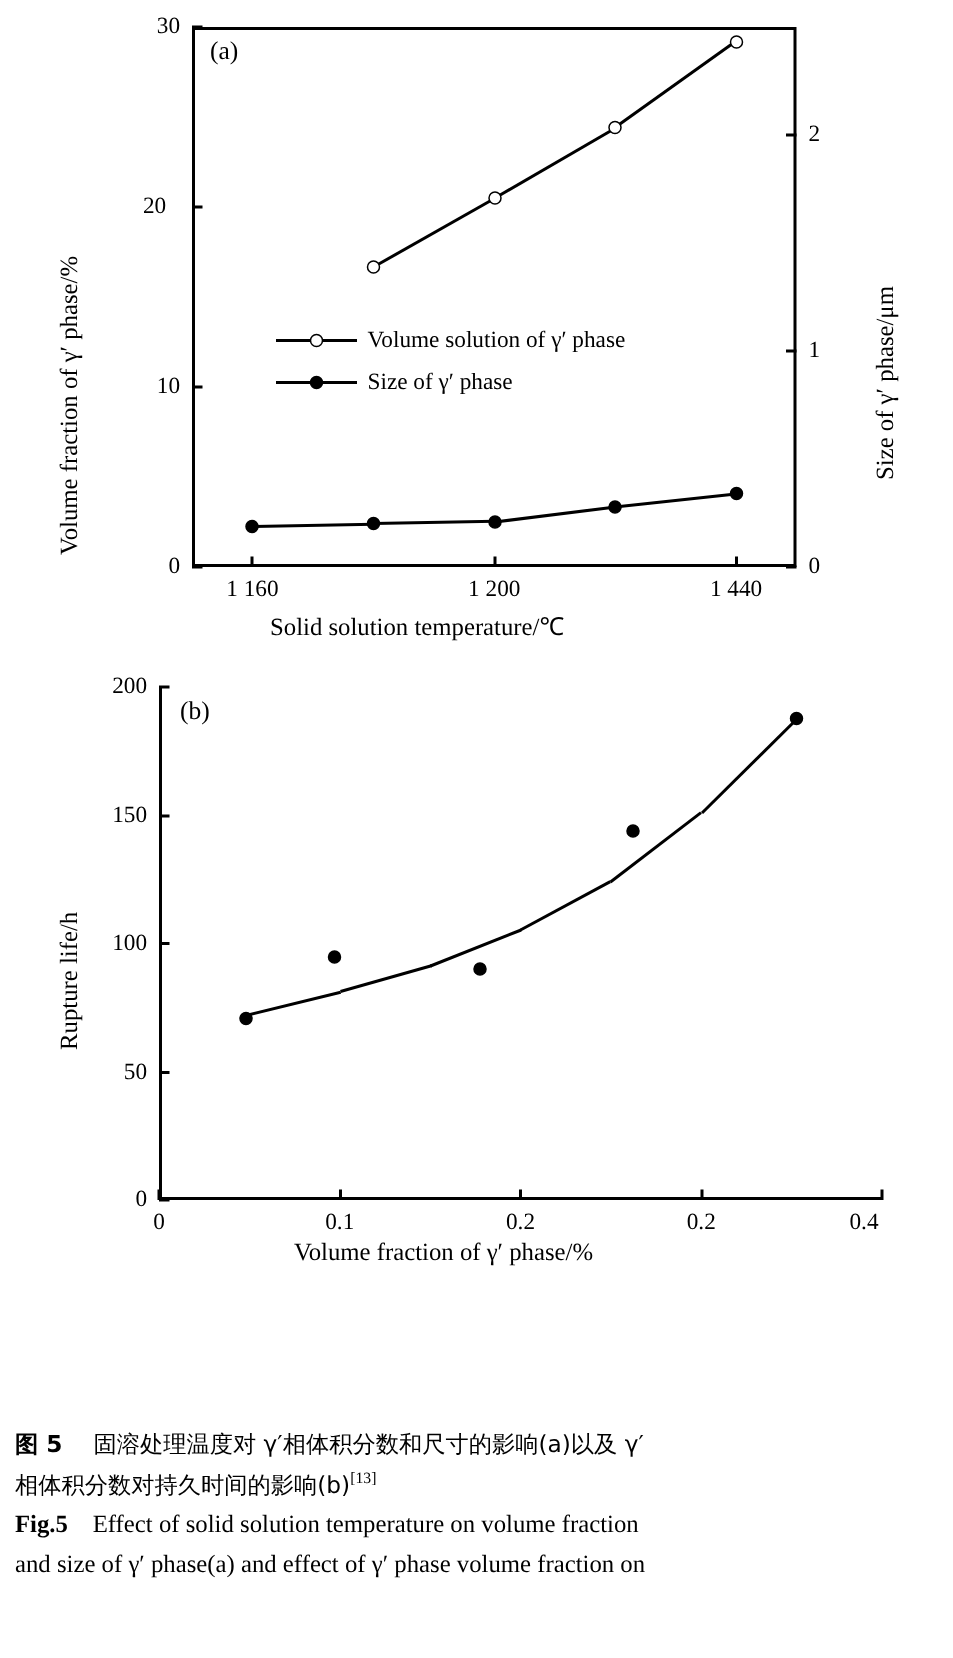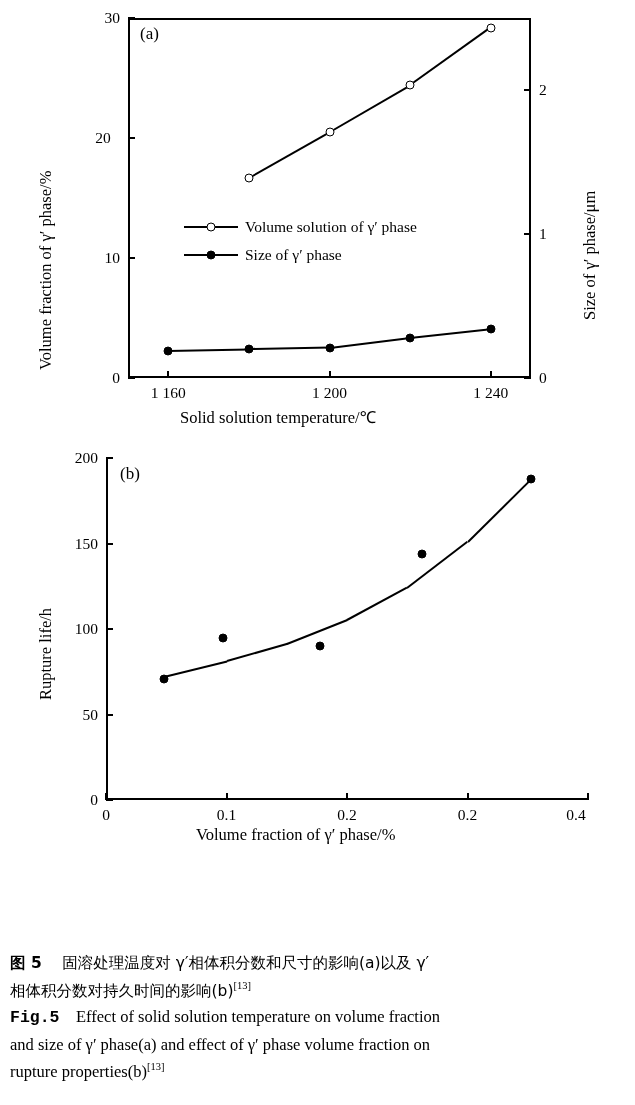--- a/index.html
+++ b/index.html
@@ -121,21 +121,21 @@
   
   .caption {
     position: absolute;
     left: 10px;
     width: 615px;
     font-size: 16.5px;
     line-height: 1.62;
     font-family: "Liberation Serif", serif;
   }
   .caption .line { display: block; }
-  .cap-bold { font-weight: bold; font-family: Liberation Mono, monospace; }
+  .cap-bold { font-weight: bold; }
   sup { font-size: 10.5px; vertical-align: super; }
   .cap-cn { font-family: "DejaVu Sans", sans-serif; font-size: 15.5px; }
 </style>
 </head>
 <body>
 
 <div class="page">
 
   <div class="chart-block" id="chart-a" style="left:0; top:0; width:635px; height:430px;">
 
@@ -148,21 +148,21 @@
     <div class="axis-title vert" style="left:580px; top:320px;">Size of γ′ phase/μm</div>
 
     <div class="axis-title" style="left:180px; top:405px;">Solid solution temperature/℃</div>
 
     <div id="a-ticks">
         <div class="tick tick-x" style="left: 167.3px; top: 371px;"></div>
         <div class="ticklabel x" style="left: 168.3px; top: 384px;">1 160</div>
         <div class="tick tick-x" style="left: 328.5px; top: 371px;"></div>
         <div class="ticklabel x" style="left: 329.5px; top: 384px;">1 200</div>
         <div class="tick tick-x" style="left: 489.7px; top: 371px;"></div>
-        <div class="ticklabel x" style="left: 490.7px; top: 384px;">1 240</div>
+        <div class="ticklabel x" style="left: 490.7px; top: 384px;">1 440</div>
         <div class="tick tick-y" style="left: 128px; top: 377px;"></div>
         <div class="ticklabel yl" style="left: 86px; top: 378px; width: 34px;">0</div>
         <div class="tick tick-y" style="left: 128px; top: 257px;"></div>
         <div class="ticklabel yl" style="left: 86px; top: 258px; width: 34px;">10</div>
         <div class="tick tick-y" style="left: 128px; top: 137px;"></div>
         <div class="ticklabel yl" style="left: 86px; top: 138px; width: 34px; text-align: center;">20</div>
         <div class="tick tick-y" style="left: 128px; top: 17px;"></div>
         <div class="ticklabel yl" style="left: 86px; top: 18px; width: 34px;">30</div>
         <div class="tick tick-y" style="left: 524px; top: 377px;"></div>
         <div class="ticklabel yr" style="left: 539px; top: 378px; width: 30px;">0</div>
@@ -263,18 +263,15 @@
       <span class="cap-cn">相体积分数对持久时间的影响(b)</span><sup>[13]</sup>
     </span>
     <span class="line">
       <span class="cap-bold">Fig.5</span>
       &nbsp;&nbsp;
       <span>Effect of solid solution temperature on volume fraction</span>
     </span>
     <span class="line">
       <span>and size of γ′ phase(a) and effect of γ′ phase volume fraction on</span>
     </span>
-    <span class="line">
-      <span>rupture properties(b)</span><sup>[13]</sup>
-    </span>
   </div>
 
 </div>
 
 </body></html>

